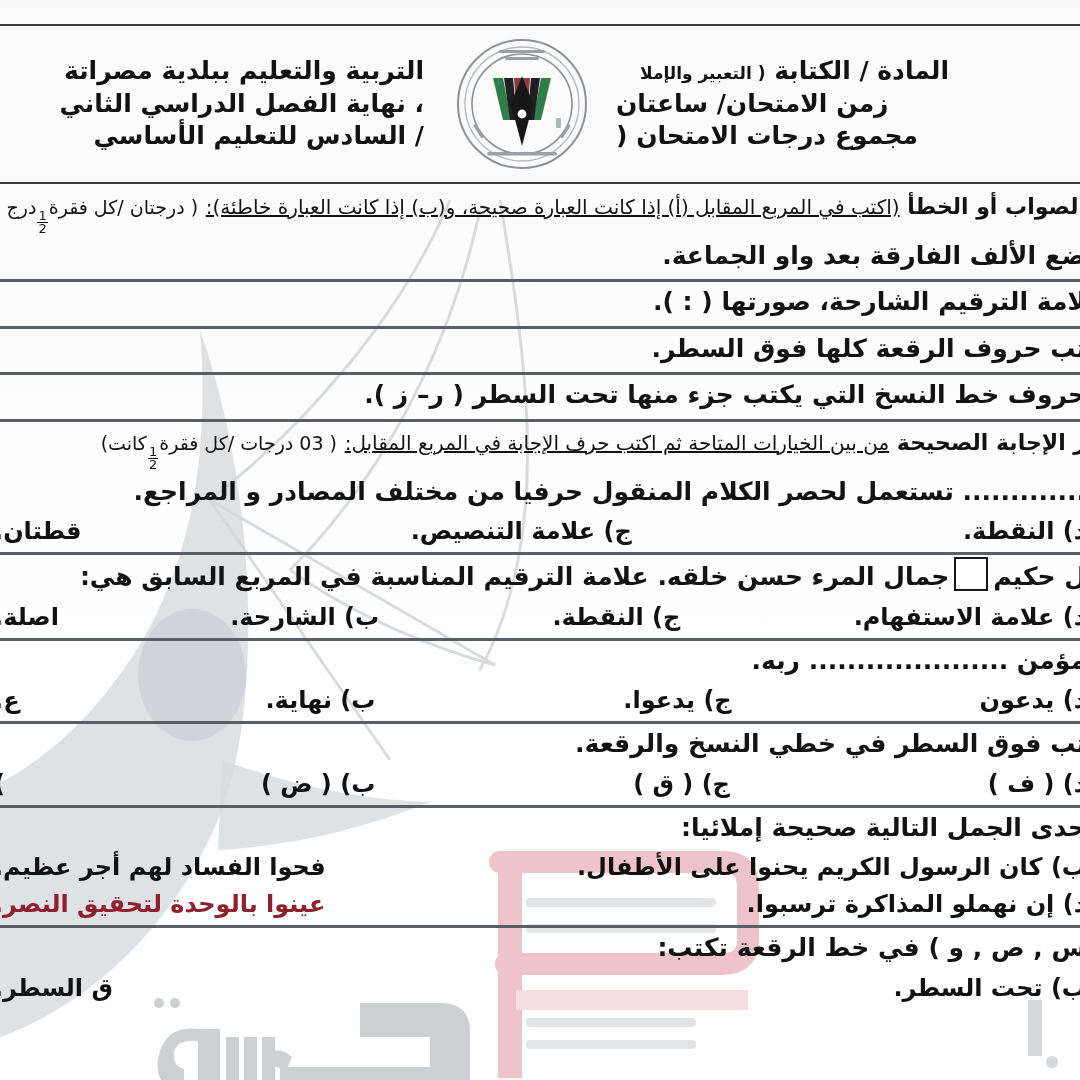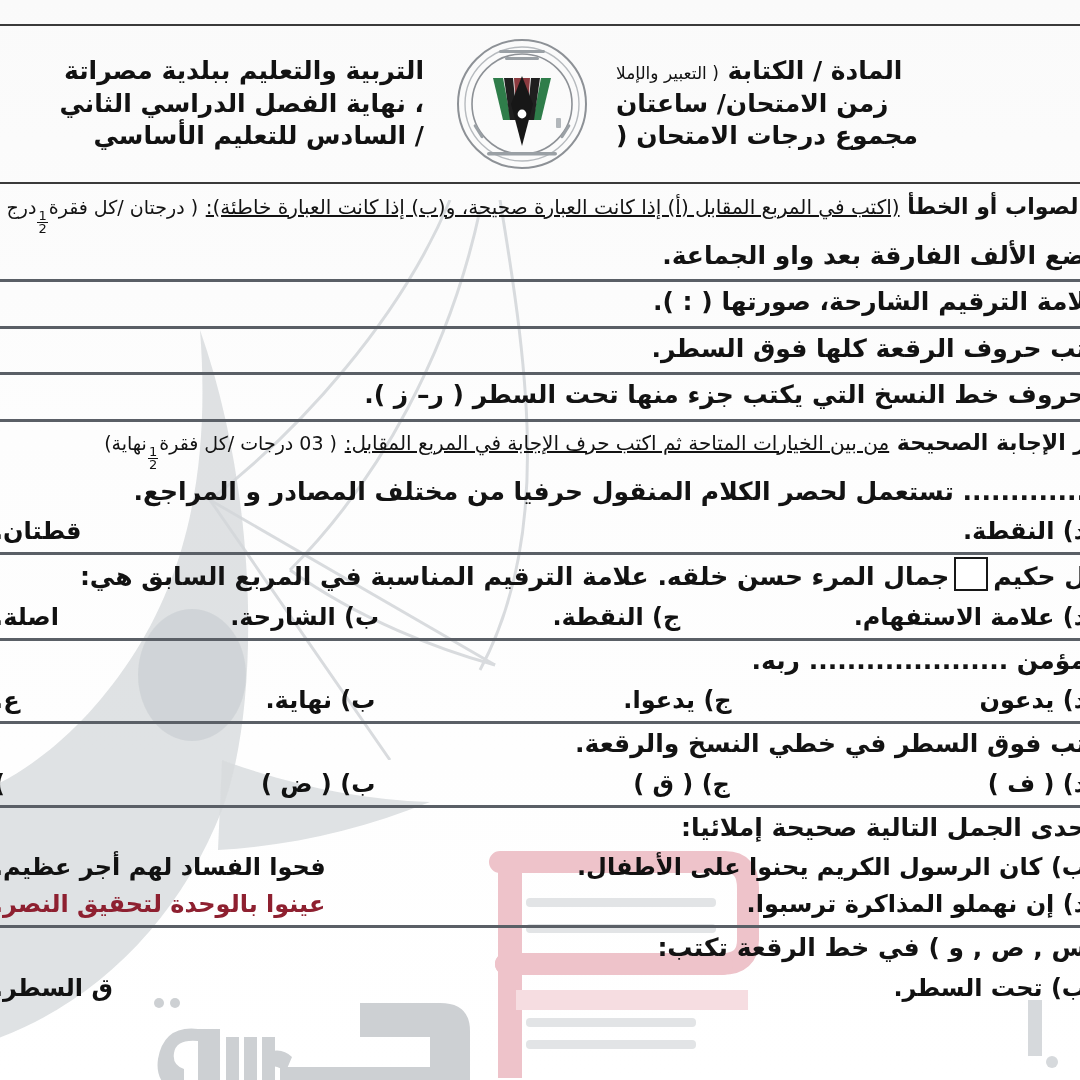--- a/index.html
+++ b/index.html
@@ -113,21 +113,22 @@
     font-weight: bold;
     font-size: 25px;
     line-height: 1.30;
     white-space: nowrap;
     color: #121212;
     text-align: left;
     letter-spacing: -0.2px;
   }
   #hdr-left .paren {
     font-size: 17px;
-    font-weight: normal;
+    font-weight: bold;
+    margin-left: 24px;
   }
 
   
   #scan-speck {
     position: absolute;
     left: 556px; top: 118px;
     width: 5px; height: 10px;
     background: #9aa0a6;
     opacity: .75;
     border-radius: 1px;
@@ -356,26 +357,27 @@
     </div>
 
     <div class="qrow">
       <div class="qline stem">
         <span>ر الإجابة الصحيحة</span>
         <span class="norm">من بين الخيارات المتاحة ثم اكتب حرف الإجابة في المربع المقابل:</span>
         <span class="marks">
           <span>( 03 درجات /كل فقرة</span><span class="frac">
               <span class="num">1</span>
               <span class="den">2</span>
-            </span><span>نهاية)</span>
+            </span><span>كانت)</span>
         </span>
       </div>
       <div class="qline sub">............. تستعمل لحصر الكلام المنقول حرفيا من مختلف المصادر و المراجع.</div>
       <div class="opts">
         <span class="opt">د) النقطة.</span>
+        <span class="opt">ج) علامة التنصيص.</span>
         <span class="opt shift-a">قطتان.</span>
       </div>
     </div>
 
     <div class="qrow">
       <div class="qline sub">
         <span>ل حكيم</span><span class="inlinebox"></span><span>جمال المرء حسن خلقه.  علامة الترقيم المناسبة في المربع السابق هي:</span>
       </div>
       <div class="opts">
         <span class="opt">د) علامة الاستفهام.</span>

